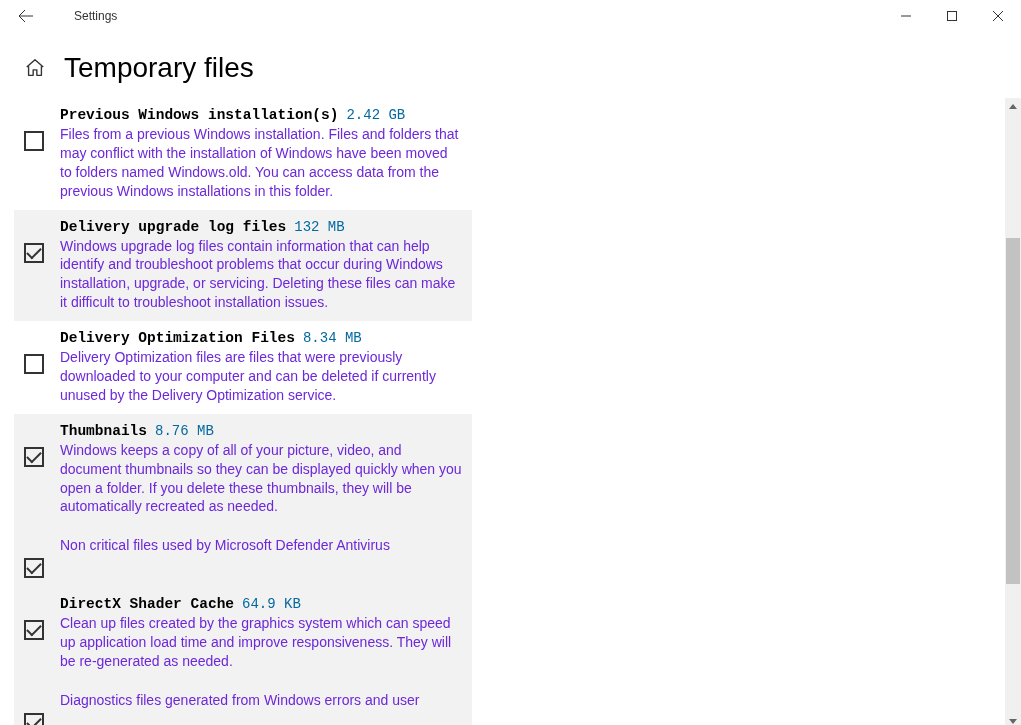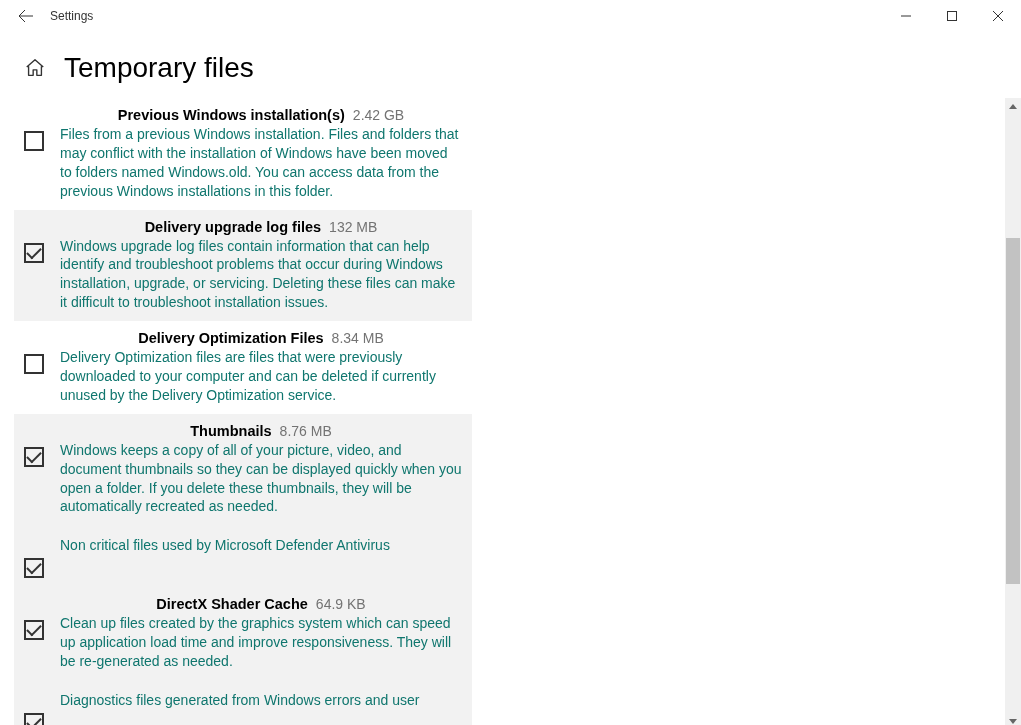--- a/index.html
+++ b/index.html
@@ -26,21 +26,21 @@
       width: 40px;
       height: 32px;
       display: flex;
       align-items: center;
       justify-content: center;
       cursor: pointer;
     }
     .titlebar-title {
       font-size: 12px;
       color: #333;
-      margin-left: 4px;
+      margin-left: 28px;
     }
     .window-controls {
       margin-left: auto;
       display: flex;
     }
     .window-btn {
       width: 46px;
       height: 32px;
       display: flex;
       align-items: center;
@@ -94,38 +94,39 @@
       height: 6px;
       border-left: 2px solid #333;
       border-bottom: 2px solid #333;
       transform: rotate(-45deg) translate(1px, -1px);
     }
     .item-body {
       flex: 1;
     }
     .item-head {
       display: flex;
-      justify-content: center;
+      justify-content: flex-start;
       align-items: baseline;
+      font-family: Liberation Mono, monospace;
     }
     .item-title {
       font-size: 14.5px;
       font-weight: 600;
       color: #000;
     }
     .item-size {
       font-size: 14px;
       font-weight: 400;
-      color: #737373;
+      color: #0369a1;
       white-space: nowrap;
       padding-left: 8px;
     }
     .item-desc {
       font-size: 14px;
-      color: #0f766e;
+      color: #6d28d9;
       line-height: 1.35;
       margin-top: 2px;
     }
     .scrollbar {
       position: absolute;
       right: 0;
       top: 0;
       width: 16px;
       height: 100%;
       background: #f0f0f0;

